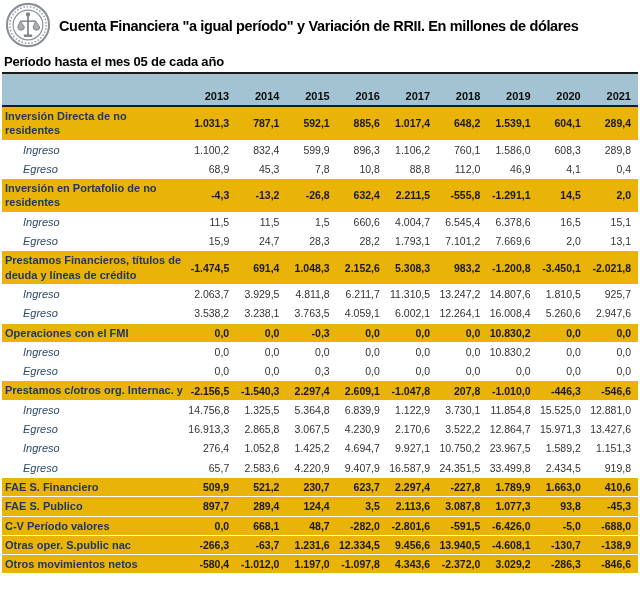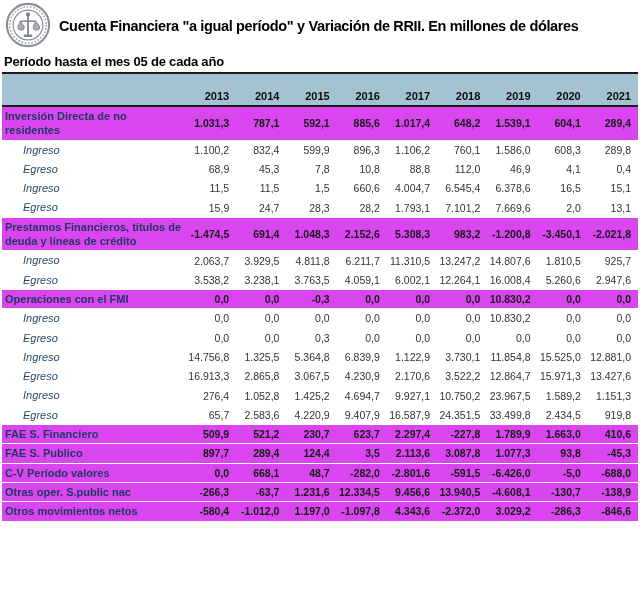--- a/index.html
+++ b/index.html
@@ -30,21 +30,21 @@
     border-top: 2px solid #1b1b1b;
     border-bottom: 2px solid #1b1b1b;
     font-weight: 700; font-size: 11px; color: #0d0d0d;
     text-align: right; padding: 16px 7px 3px 0; height: 19px;
   }
   thead th.corner { text-align: left; }
   tbody tr { border-bottom: 1px solid #ffffff; }
   td { font-size: 10.5px; padding: 2px 7px 2px 0; vertical-align: middle; }
   td.label { padding-left: 3px; padding-right: 2px; line-height: 1.3; }
 
-  tr.row-section.bg-blue  { background: #d946ef; }
+  tr.row-section.bg-blue  { background: #eab308; }
   tr.row-section td.label { font-weight: 700; color: #1f3864; font-size: 11px; }
   tr.row-section td.num   { font-weight: 700; color: #1a1a1a; text-align: right; }
 
   tr.row-sub { background: #ffffff; }
   tr.row-sub td.label { font-style: italic; color: #2b4a6b; padding-left: 21px; font-size: 11px; }
   tr.row-sub td.num   { color: #333; text-align: right; }
 </style>
 </head>
 <body>
 
@@ -127,20 +127,32 @@
           <td class="num">68,9</td>
           <td class="num">45,3</td>
           <td class="num">7,8</td>
           <td class="num">10,8</td>
           <td class="num">88,8</td>
           <td class="num">112,0</td>
           <td class="num">46,9</td>
           <td class="num">4,1</td>
           <td class="num">0,4</td>
         </tr>
+        <tr class="row-section bg-blue">
+          <td class="label">Inversión en Portafolio de no residentes</td>
+          <td class="num">-4,3</td>
+          <td class="num">-13,2</td>
+          <td class="num">-26,8</td>
+          <td class="num">632,4</td>
+          <td class="num">2.211,5</td>
+          <td class="num">-555,8</td>
+          <td class="num">-1.291,1</td>
+          <td class="num">14,5</td>
+          <td class="num">2,0</td>
+        </tr>
         <tr class="row-sub bg-white">
           <td class="label">Ingreso</td>
           <td class="num">11,5</td>
           <td class="num">11,5</td>
           <td class="num">1,5</td>
           <td class="num">660,6</td>
           <td class="num">4.004,7</td>
           <td class="num">6.545,4</td>
           <td class="num">6.378,6</td>
           <td class="num">16,5</td>
@@ -223,20 +235,32 @@
           <td class="num">0,0</td>
           <td class="num">0,0</td>
           <td class="num">0,3</td>
           <td class="num">0,0</td>
           <td class="num">0,0</td>
           <td class="num">0,0</td>
           <td class="num">0,0</td>
           <td class="num">0,0</td>
           <td class="num">0,0</td>
         </tr>
+        <tr class="row-section bg-blue">
+          <td class="label">Prestamos c/otros org. Internac. y</td>
+          <td class="num">-2.156,5</td>
+          <td class="num">-1.540,3</td>
+          <td class="num">2.297,4</td>
+          <td class="num">2.609,1</td>
+          <td class="num">-1.047,8</td>
+          <td class="num">207,8</td>
+          <td class="num">-1.010,0</td>
+          <td class="num">-446,3</td>
+          <td class="num">-546,6</td>
+        </tr>
         <tr class="row-sub bg-white">
           <td class="label">Ingreso</td>
           <td class="num">14.756,8</td>
           <td class="num">1.325,5</td>
           <td class="num">5.364,8</td>
           <td class="num">6.839,9</td>
           <td class="num">1.122,9</td>
           <td class="num">3.730,1</td>
           <td class="num">11.854,8</td>
           <td class="num">15.525,0</td>

